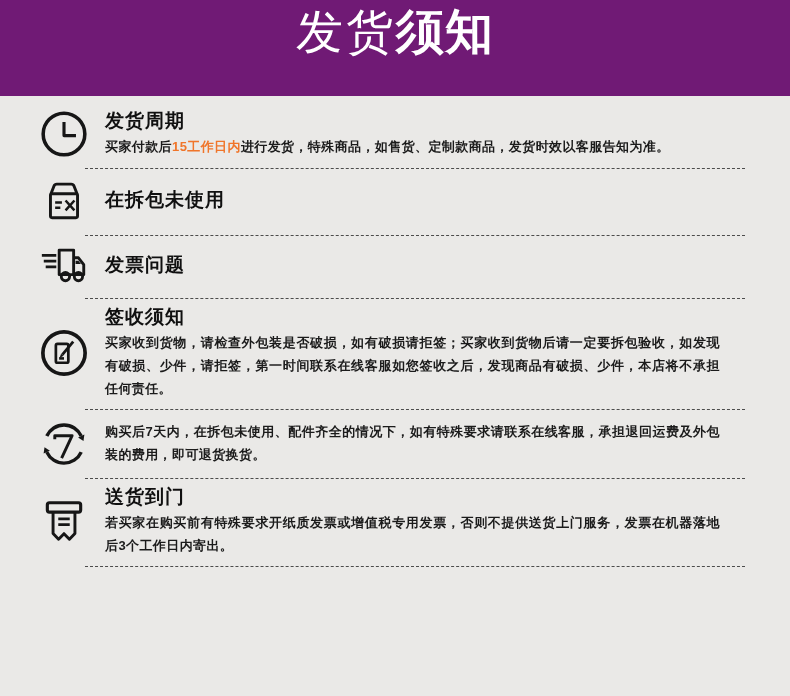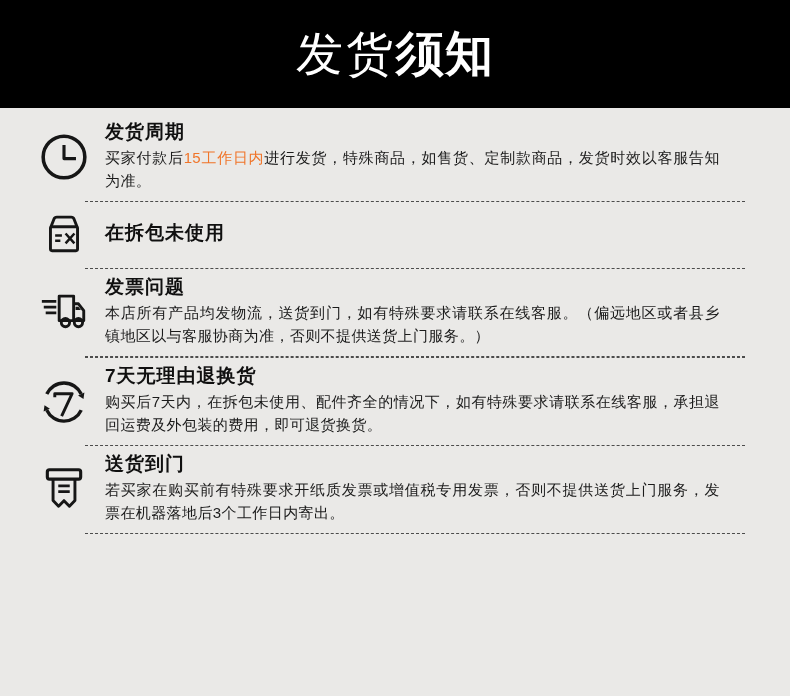--- a/index.html
+++ b/index.html
@@ -6,23 +6,23 @@
   html, body { width: 790px; }
   body {
     width: 790px; height: 696px;
     background: #eae9e7;
     font-family: "Liberation Sans", "DejaVu Sans", sans-serif;
     overflow: hidden;
     color: #1b1b1b;
   }
   
   .banner {
-    width: 790px; height: 108px;
-    background: #000000;
-    display: flex; align-items: center; justify-content: center;
+    width: 790px; height: 96px;
+    background: #701a75;
+    display: flex; justify-content: center;
   }
   .banner .title-light {
     color: #fff; font-size: 47px; font-weight: 200;
     letter-spacing: 3px;
   }
   .banner .title-bold {
     color: #fff; font-size: 48px; font-weight: 900;
     letter-spacing: 1px;
   }
   
@@ -35,21 +35,21 @@
     flex: 0 0 52px; width: 52px; margin-right: 15px;
     display: flex; align-items: center; justify-content: center;
   }
   .icon-wrap svg { display: block; }
   .text-col { flex: 1; min-width: 0; }
   .sec-title {
     font-size: 19px; line-height: 22px; font-weight: 700;
     color: #101010; letter-spacing: 1px; margin-bottom: 3px;
   }
   .sec-body {
-    font-size: 15px; line-height: 23px; font-weight: 400;
+    font-size: 13px; line-height: 23px; font-weight: 700;
     letter-spacing: 0.4px; text-align: justify; color: #1b1b1b;
   }
   .hl { color: #f0752a; }
   .divider {
     border-bottom: 1px dashed #4c4c4c;
     margin: 0 45px 0 85px; height: 0;
   }
   .stroke { fill: none; stroke: #161616; stroke-linejoin: round; }
 </style>
 </head>
@@ -98,39 +98,52 @@
         <path class="stroke" d="M4 11 H19 M6 17 H19 M8 23 H19" stroke-width="2.8"></path>
         <path class="stroke" d="M22 5.5 H37 V31 H22 Z" stroke-width="3"></path>
         <path class="stroke" d="M37 13.5 H42 L47.5 20.5 V31 H37" stroke-width="3"></path>
         <path d="M39 16.5 H42 L44.6 20 H39 Z" fill="#161616"></path>
         <circle class="stroke" cx="28.5" cy="33" r="4.3" stroke-width="3" fill="#eae9e7"></circle>
         <circle class="stroke" cx="42" cy="33" r="4.3" stroke-width="3" fill="#eae9e7"></circle>
       </svg>
     </div>
     <div class="text-col">
       <div class="sec-title">发票问题</div>
-      <p class="sec-body">本店所有产品均发物流，送货到门，如有特殊要求请联系在线客服。（偏远地区或者县乡镇地区以与客服协商为准，否则不提供送货上门服务。）</p>
     </div>
   </div>
   <div class="divider"></div>
 
+  <div class="section">
+    <div class="icon-wrap">
+      <svg width="52" height="52" viewBox="0 0 48 48">
+        <circle class="stroke" cx="24" cy="24" r="19.5" stroke-width="3.4"></circle>
+        <rect class="stroke" x="16.5" y="15.5" width="11.5" height="17.5" rx="1.5" stroke-width="2.5"></rect>
+        <path class="stroke" d="M19.5 29 H24" stroke-width="2.4"></path>
+        <path class="stroke" d="M22.5 25.5 L32.5 13.5" stroke-width="2.6"></path>
+        <path d="M19.9 28.6 L23.6 26.6 L21.3 24.7 Z" fill="#161616"></path>
+      </svg>
+    </div>
+    <div class="text-col">
+      <div class="sec-title">签收须知</div>
+      <p class="sec-body">买家收到货物，请检查外包装是否破损，如有破损请拒签；买家收到货物后请一定要拆包验收，如发现有破损、少件，请拒签，第一时间联系在线客服如您签收之后，发现商品有破损、少件，本店将不承担任何责任。</p>
+    </div>
+  </div>
   <div class="divider"></div>
 
   <div class="section">
     <div class="icon-wrap">
       <svg width="52" height="52" viewBox="0 0 48 48">
         <path class="stroke" d="M8.1 17.6 A17.5 17.5 0 0 1 39.9 17.6" stroke-width="3.2"></path>
         <path class="stroke" d="M39.9 32.4 A17.5 17.5 0 0 1 8.1 32.4" stroke-width="3.2"></path>
         <path d="M42.0 22.1 L42.8 16.2 L37.0 19.0 Z" fill="#161616"></path>
         <path d="M6.0 27.9 L5.2 33.8 L11.0 31.1 Z" fill="#161616"></path>
         <path class="stroke" d="M15.5 20.5 V17.3 H31.5 L21.8 38" stroke-width="2.7"></path>
       </svg>
     </div>
     <div class="text-col">
-      <div class="sec-title">7天无理由退换货</div>
       <p class="sec-body">购买后7天内，在拆包未使用、配件齐全的情况下，如有特殊要求请联系在线客服，承担退回运费及外包装的费用，即可退货换货。</p>
     </div>
   </div>
   <div class="divider"></div>
 
   <div class="section">
     <div class="icon-wrap">
       <svg width="50" height="48" viewBox="0 0 48 46">
         <rect class="stroke" x="8" y="4.5" width="32" height="9" rx="2" stroke-width="3"></rect>
         <path class="stroke" d="M13.5 13.5 V34 L18.8 39.5 L24 34.2 L29.2 39.5 L34.5 34 V13.5" stroke-width="2.8"></path>

